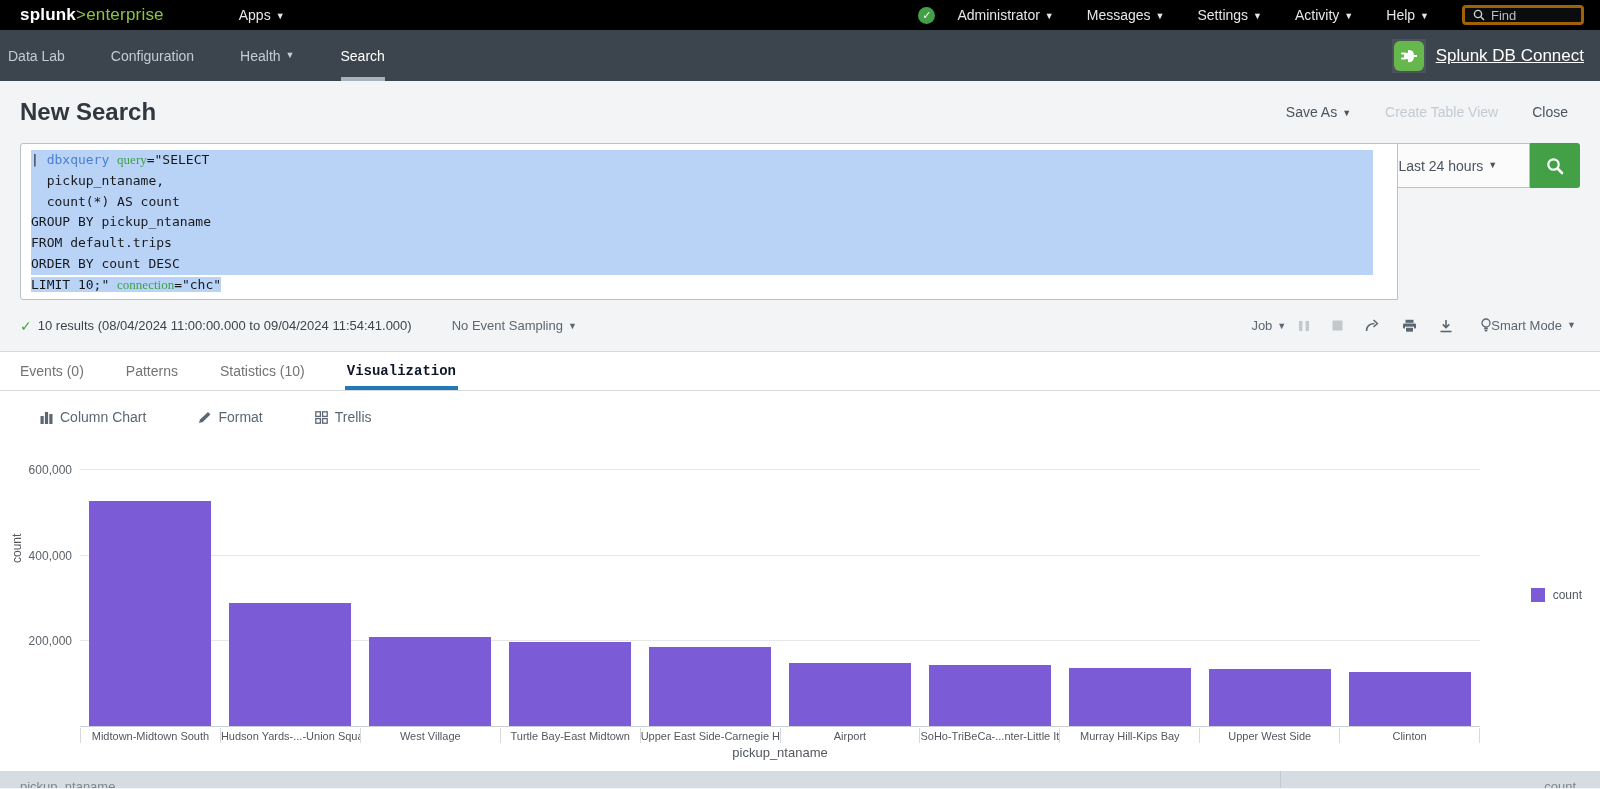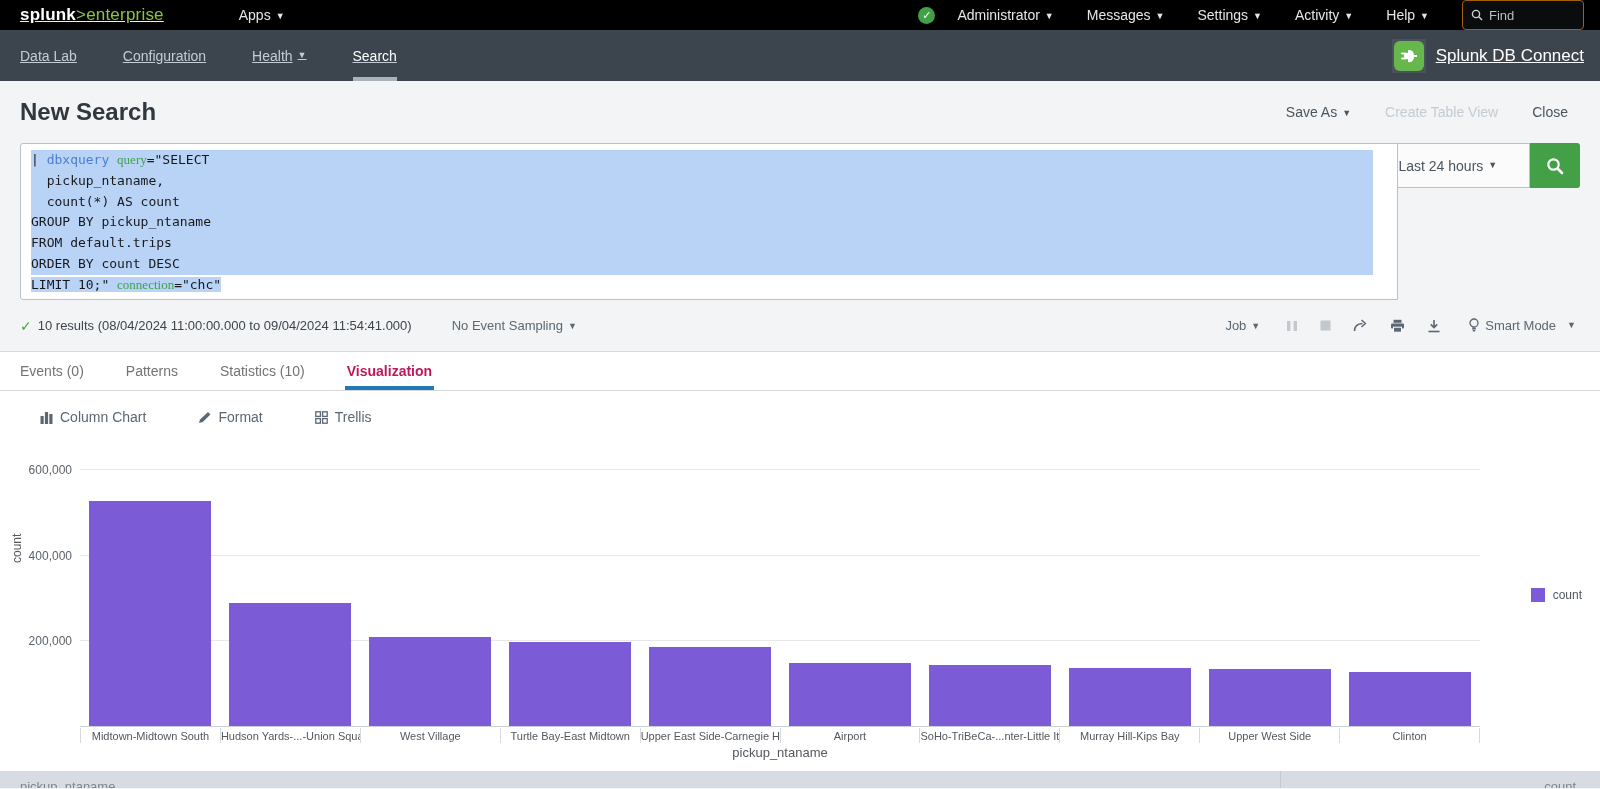--- a/index.html
+++ b/index.html
@@ -2,34 +2,34 @@
 <html><head>
 <meta charset="utf-8">
 <style>
   * { margin:0; padding:0; box-sizing:border-box; }
   html,body { width:1600px; height:789px; overflow:hidden; background:#f2f4f5;
     font-family:"Liberation Sans", sans-serif; }
   .caret { font-size:9px; margin-left:5px; position:relative; top:-1px; }
 
   
   .topbar { height:30px; background:#000; display:flex; align-items:center; color:#eee; font-size:14px; }
-  .logo { margin-left:20px; font-size:17px; letter-spacing:.2px;text-decoration:underline; }
+  .logo { margin-left:20px; font-size:17px; letter-spacing:.2px; }
   .logo .lg-splunk { color:#fff; font-weight:bold; }
   .logo .lg-gt, .logo .lg-prod { color:#8bc440; font-weight:normal; }
   .topbar-apps { margin-left:75px; color:#e6e6e6; cursor:pointer; }
   .topbar-right { margin-left:auto; display:flex; align-items:center; gap:0; }
   .status-circle { width:17px; height:17px; border-radius:50%; background:#43a047; color:#fff;
     font-size:11px; display:flex; align-items:center; justify-content:center; margin-right:22px; }
   .topmenu { color:#e6e6e6; margin-right:33px; cursor:pointer; white-space:nowrap; }
-  .findbox { width:122px; height:30px; border:1px solid #a16207; border-radius:4px; background:#0b0c0d;
+  .findbox { width:122px; height:20px; border:3px solid #a16207; border-radius:4px; background:#0b0c0d;
     display:flex; align-items:center; padding:0 8px; margin-right:16px; color:#b9bec3; font-size:13px; gap:6px; }
 
   
   .appbar { height:51px; background:#3c444d; display:flex; align-items:stretch; color:#c3ccd4; font-size:14px; }
-  .appnav { display:flex; align-items:stretch; margin-left:20px;text-decoration:underline; }
+  .appnav { display:flex; align-items:stretch; margin-left:8px; }
   .appnav-item { display:flex; align-items:center; padding:0 0; margin-right:46px; cursor:pointer; position:relative; white-space:nowrap; }
   .appnav-item.active { color:#fff; }
   .appnav-item.active::after { content:""; position:absolute; left:0; right:0; bottom:0; height:4px; background:#a9b2b8; }
   .appbar-right { margin-left:auto; display:flex; align-items:center; margin-right:16px; gap:10px; }
   .dbx-backing { width:34px; height:34px; background:#4a525a; display:flex; align-items:center; justify-content:center; }
   .dbx-icon { width:30px; height:30px; background:#67b84c; border-radius:6px; display:flex; align-items:center; justify-content:center; }
   .appname { color:#fff; font-size:17px;text-decoration:underline; }
 
   
   .page-head { height:62px; display:flex; align-items:center; padding:0 32px 0 20px; }
@@ -52,26 +52,26 @@
     display:flex; align-items:center; justify-content:flex-start; font-size:14px; color:#4a5560; cursor:pointer; white-space:nowrap; }
   .searchbtn { width:50px; height:45px; background:#43a047; border:none; border-radius:0 3px 3px 0;
     display:flex; align-items:center; justify-content:center; cursor:pointer; }
 
   
   .results-bar { height:52px; display:flex; align-items:center; padding:0 24px 0 20px; font-size:13px; color:#3c444d;
     border-bottom:1px solid #d5d8dc; }
   .res-check { color:#43a047; font-size:14px; margin-right:6px; }
   .sampling { margin-left:40px; color:#5c6773; cursor:pointer; }
   .job-cluster { margin-left:auto; display:flex; align-items:center; color:#5c6773; }
-  .job-label { cursor:pointer; margin-right:26px; }
+  .job-label { cursor:pointer; margin-right:12px; }
   .jicon { margin-right:22px; display:flex; align-items:center; cursor:pointer; }
-  .smartmode { display:flex; align-items:center; gap:6px; cursor:pointer; margin-left:6px; white-space:nowrap; }
+  .smartmode { display:flex; align-items:center; cursor:pointer; margin-left:6px; white-space:nowrap; }
   .rtabs { display:flex; align-items:stretch; height:39px; padding-left:20px; border-bottom:1px solid #d5d8dc; background:#fff; }
   .rtab { display:flex; align-items:center; margin-right:42px; font-size:14px; color:#737373; cursor:pointer; position:relative; white-space:nowrap; }
-  .rtab.active { color:#be185d; font-weight:bold; }
+  .rtab.active { color:#0f172a; font-weight:bold;font-family:Liberation Mono, monospace; }
   .rtab.active::after { content:""; position:absolute; left:-2px; right:-2px; bottom:0; height:4px; background:#2279b5; }
 
   
   .viz-toolbar { display:flex; align-items:center; height:52px; padding-left:40px; background:#fff; }
   .viz-btn { display:flex; align-items:center; gap:7px; font-size:14px; color:#5c6773; margin-right:52px; cursor:pointer; white-space:nowrap; }
 
   
   .chart-area { background:#fff; height:312px; position:relative; }
   .y-axis-title { position:absolute; left:10px; top:120px; transform:rotate(-90deg); transform-origin:left top;
     font-size:12px; color:#53585e; }

